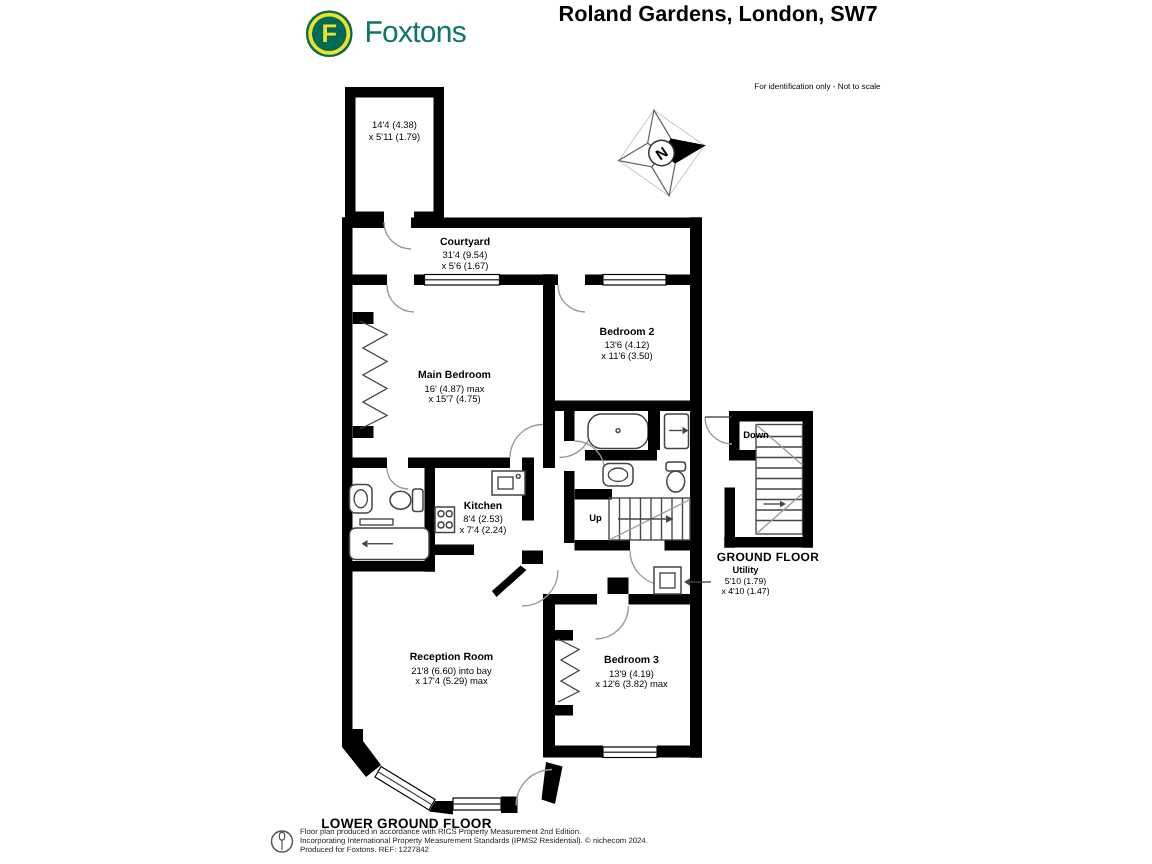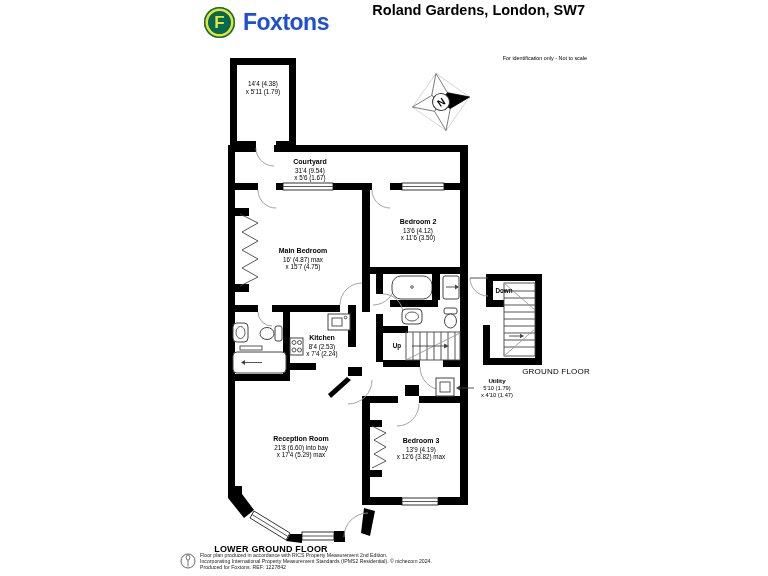--- a/index.html
+++ b/index.html
@@ -9,29 +9,29 @@
   .wall{fill:#000;stroke:none;}
   .thin{fill:none;stroke:#444;stroke-width:0.9;}
   .arc{fill:none;stroke:#999;stroke-width:0.9;}
   .fix{fill:#fff;stroke:#444;stroke-width:1;}
   .win{fill:#fff;stroke:#000;stroke-width:0.8;}
   .lab{position:absolute;text-align:center;transform:translateX(-50%);white-space:nowrap;line-height:1.22;}
   .rl-name{font-size:7px;font-weight:bold;}
   .rl-dim{font-size:6.3px;}
   .sm-name{font-size:6.2px;font-weight:bold;}
   .sm-dim{font-size:5.8px;}
-  .floor-cap{font-weight:normal;font-size:8px;letter-spacing:.2px;margin-left:44px;}
+  .floor-cap{font-weight:bold;font-size:8px;letter-spacing:.2px;}
   .floor-cap2{font-weight:bold;font-size:9px;letter-spacing:.2px;}
   .updown{font-weight:bold;font-size:6.3px;}
   
   .logo-wrap{position:absolute;left:204px;top:7px;display:flex;align-items:center;}
   .logo-circle{width:31px;height:31px;border-radius:50%;background:#006B54;
                display:flex;align-items:center;justify-content:center;box-shadow:inset 0 0 0 1.5px #006B54, inset 0 0 0 4px #F2DF2A;}
   .logo-f{color:#F2DF2A;font-weight:bold;font-size:17px;line-height:1;}
-  .wordmark{color:#1d4ed8;font-weight:bold;font-size:23px;margin-left:8px;letter-spacing:-0.5px;}
+  .wordmark{color:#0f766e;font-weight:normal;font-size:20px;margin-left:8px;letter-spacing:-0.5px;}
   .hdr-title{position:absolute;right:183px;top:2px;font-weight:bold;font-size:14.5px;}
   .hdr-area{position:absolute;right:181px;top:22px;text-align:right;font-size:8.2px;line-height:10.5px;}
   .hdr-note{position:absolute;right:181px;top:55px;font-size:5.4px;}
   
   .footer-lines{position:absolute;left:200px;top:552px;font-size:5.2px;line-height:6.2px;color:#222;}
 </style>
 </head>
 <body>
 
 <div id="page">

